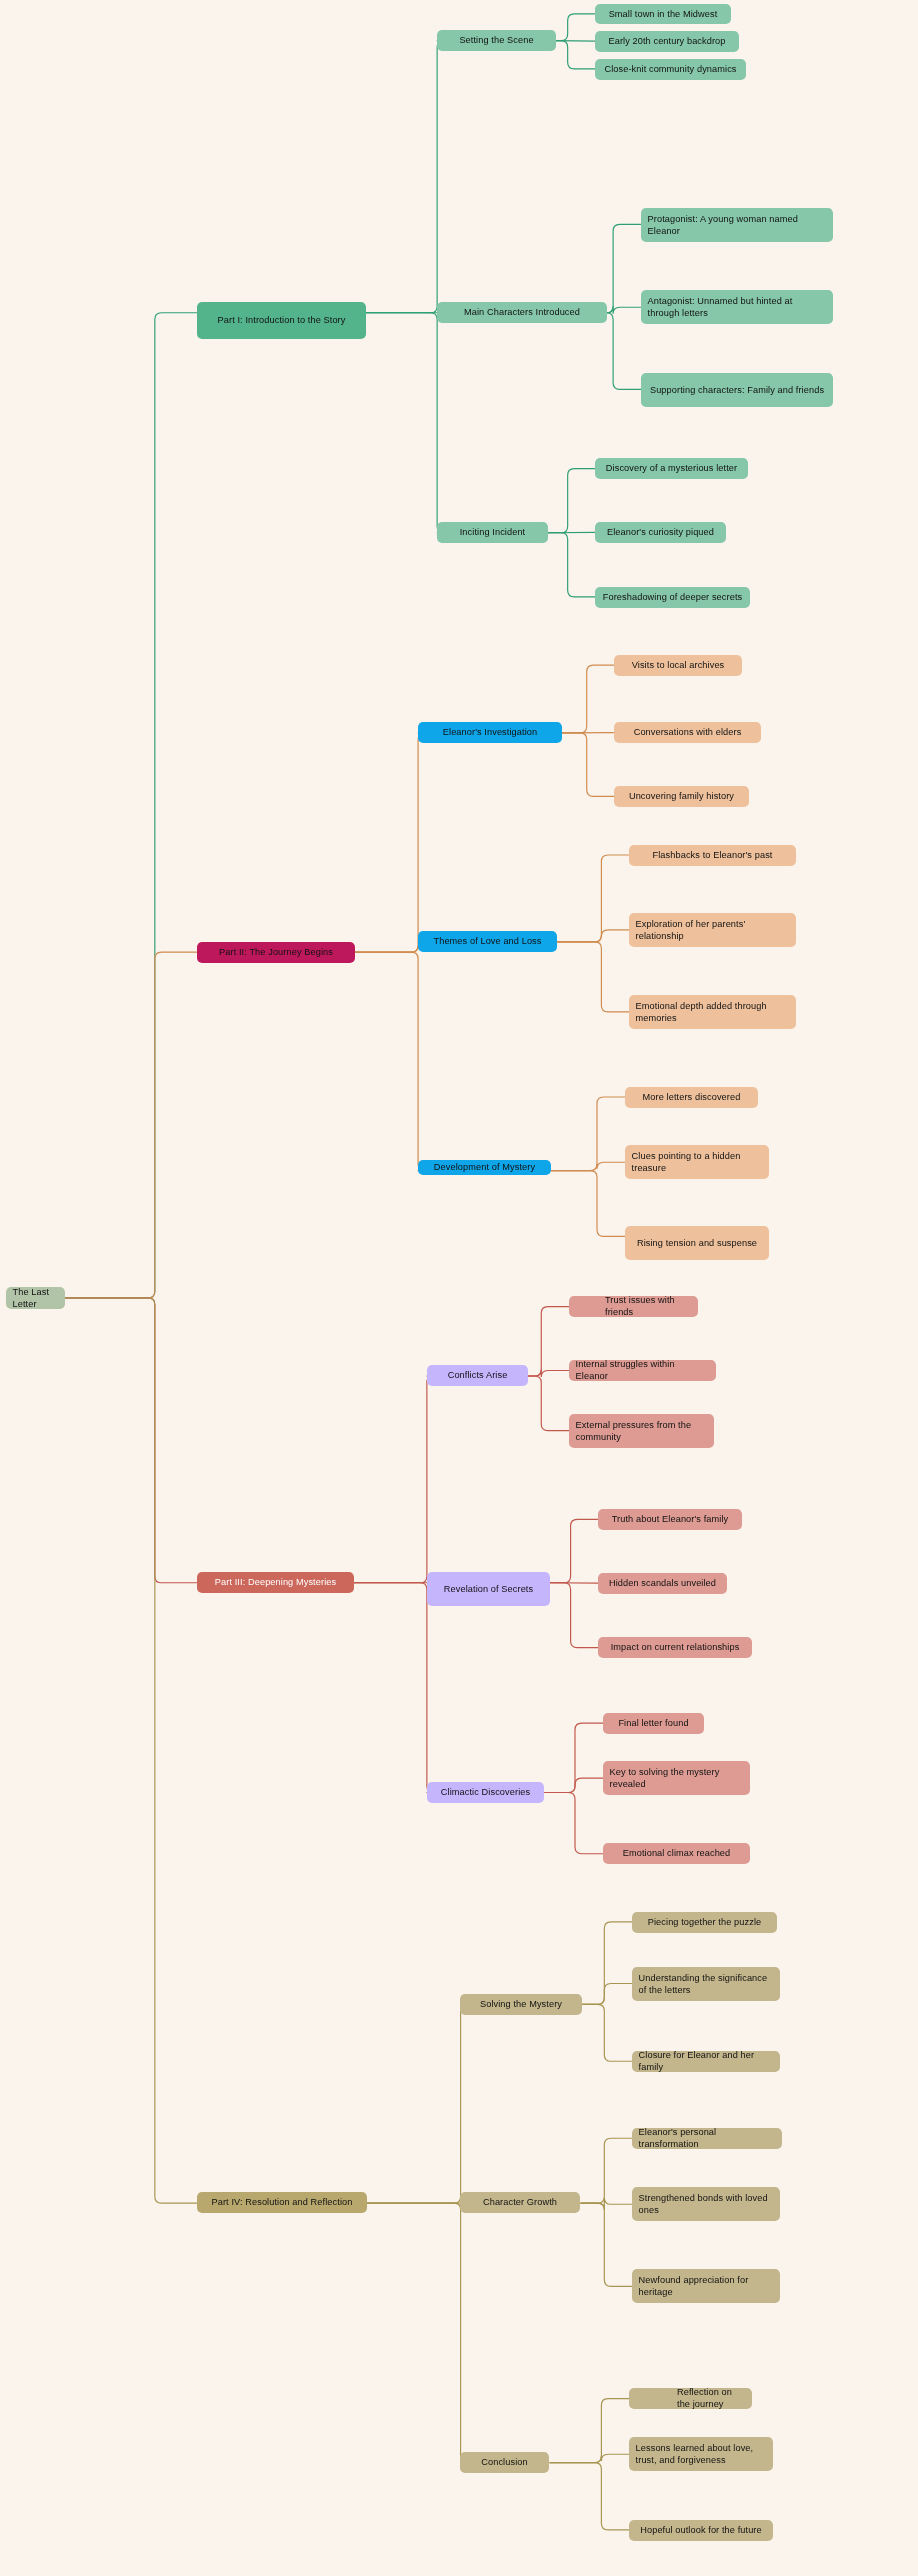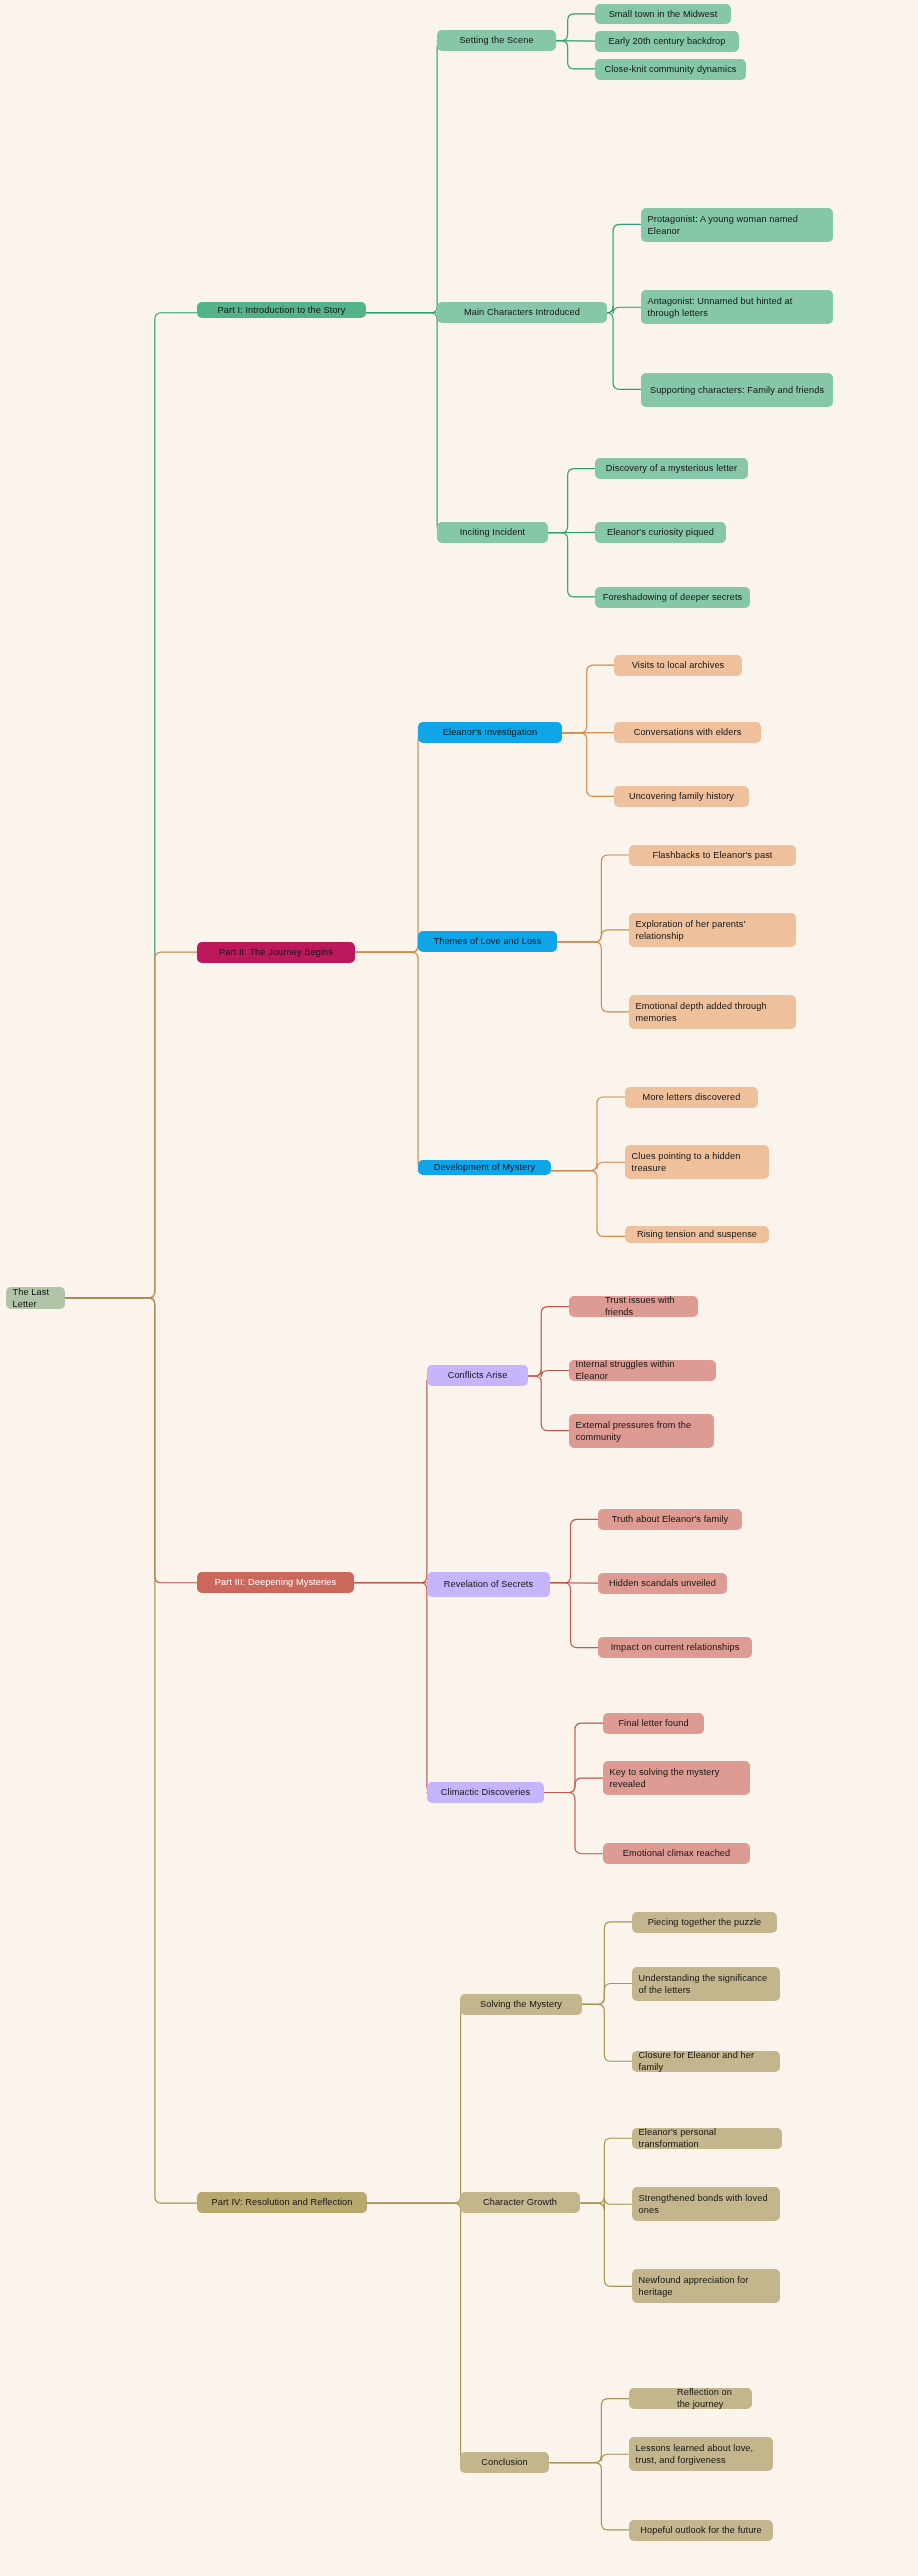--- a/index.html
+++ b/index.html
@@ -114,21 +114,21 @@
       <path d="M 792 3004.5 L 815 3004.5 Q 824 3004.5 824 2995.5 L 824 2925 Q 824 2916 833 2916 L 862 2916" fill="none" stroke="#a89552" stroke-width="1.6" stroke-linecap="round"></path>
       <path d="M 792 3004.5 L 815 3004.5 Q 824 3004.5 824 3013.5 L 824 2997 Q 824 3006 833 3006 L 862 3006" fill="none" stroke="#a89552" stroke-width="1.6" stroke-linecap="round"></path>
       <path d="M 792 3004.5 L 815 3004.5 Q 824 3004.5 824 3013.5 L 824 3109 Q 824 3118 833 3118 L 862 3118" fill="none" stroke="#a89552" stroke-width="1.6" stroke-linecap="round"></path>
       <path d="M 500 3004.5 L 619 3004.5 Q 628 3004.5 628 3013.5 L 628 3349.5 Q 628 3358.5 637 3358.5 L 628 3358.5" fill="none" stroke="#a89552" stroke-width="1.6" stroke-linecap="round"></path>
       <path d="M 750 3358.5 L 811 3358.5 Q 820 3358.5 820 3349.5 L 820 3280 Q 820 3271 829 3271 L 858 3271" fill="none" stroke="#a89552" stroke-width="1.6" stroke-linecap="round"></path>
       <path d="M 750 3358.5 L 811 3358.5 Q 820 3358.5 820 3349.5 L 820 3356 Q 820 3347 829 3347 L 858 3347" fill="none" stroke="#a89552" stroke-width="1.6" stroke-linecap="round"></path>
       <path d="M 750 3358.5 L 811 3358.5 Q 820 3358.5 820 3367.5 L 820 3441 Q 820 3450 829 3450 L 858 3450" fill="none" stroke="#a89552" stroke-width="1.6" stroke-linecap="round"></path>
     </svg>
   <div id="nodes">
       <div class="g1">
-        <div class="node l1" style="left: 197px; top: 302px; width: 169px; height: 16px;">
+        <div class="node l1" style="left: 197px; top: 302px; width: 169px; height: 37px;">
           <span>Part I: Introduction to the Story</span>
         </div>
         <div class="node l2" style="left: 437px; top: 30px; width: 119px; height: 21px;">
           <span>Setting the Scene</span>
         </div>
         <div class="node l3" style="left: 595px; top: 3.7px; width: 136px; height: 20.5px;">
           <span>Small town in the Midwest</span>
         </div>
         <div class="node l3" style="left: 595px; top: 31px; width: 144px; height: 20.5px;">
           <span>Early 20th century backdrop</span>
@@ -191,41 +191,41 @@
         </div>
         <div class="node l2" style="left: 418px; top: 1160px; width: 133px; height: 15px;">
           <span>Development of Mystery</span>
         </div>
         <div class="node l3" style="left: 625px; top: 1087px; width: 133px; height: 20.5px;">
           <span>More letters discovered</span>
         </div>
         <div class="node l3" style="left: 625px; top: 1145px; width: 144px; height: 34px;">
           <span>Clues pointing to a hidden treasure</span>
         </div>
-        <div class="node l3" style="left: 625px; top: 1226px; width: 144px; height: 17px;">
+        <div class="node l3" style="left: 625px; top: 1226px; width: 144px; height: 34px;">
           <span>Rising tension and suspense</span>
         </div>
       </div>
       <div class="g3">
         <div class="node l1" style="left: 197px; top: 1572px; width: 157px; height: 21px;">
           <span>Part III: Deepening Mysteries</span>
         </div>
         <div class="node l2" style="left: 427px; top: 1365px; width: 101px; height: 21px;">
           <span>Conflicts Arise</span>
         </div>
         <div class="node l3" style="left: 569px; top: 1296px; width: 129px; height: 20.5px; padding-left: 36px;">
           <span>Trust issues with friends</span>
         </div>
         <div class="node l3" style="left: 569px; top: 1360px; width: 147px; height: 20.5px;">
           <span>Internal struggles within Eleanor</span>
         </div>
         <div class="node l3" style="left: 569px; top: 1414px; width: 145px; height: 34px;">
           <span>External pressures from the community</span>
         </div>
-        <div class="node l2" style="left: 427px; top: 1572px; width: 123px; height: 25px;">
+        <div class="node l2" style="left: 427px; top: 1572px; width: 123px; height: 34px;">
           <span>Revelation of Secrets</span>
         </div>
         <div class="node l3" style="left: 598px; top: 1509px; width: 144px; height: 20.5px;">
           <span>Truth about Eleanor's family</span>
         </div>
         <div class="node l3" style="left: 598px; top: 1573px; width: 129px; height: 20.5px;">
           <span>Hidden scandals unveiled</span>
         </div>
         <div class="node l3" style="left: 598px; top: 1637px; width: 154px; height: 20.5px;">
           <span>Impact on current relationships</span>

